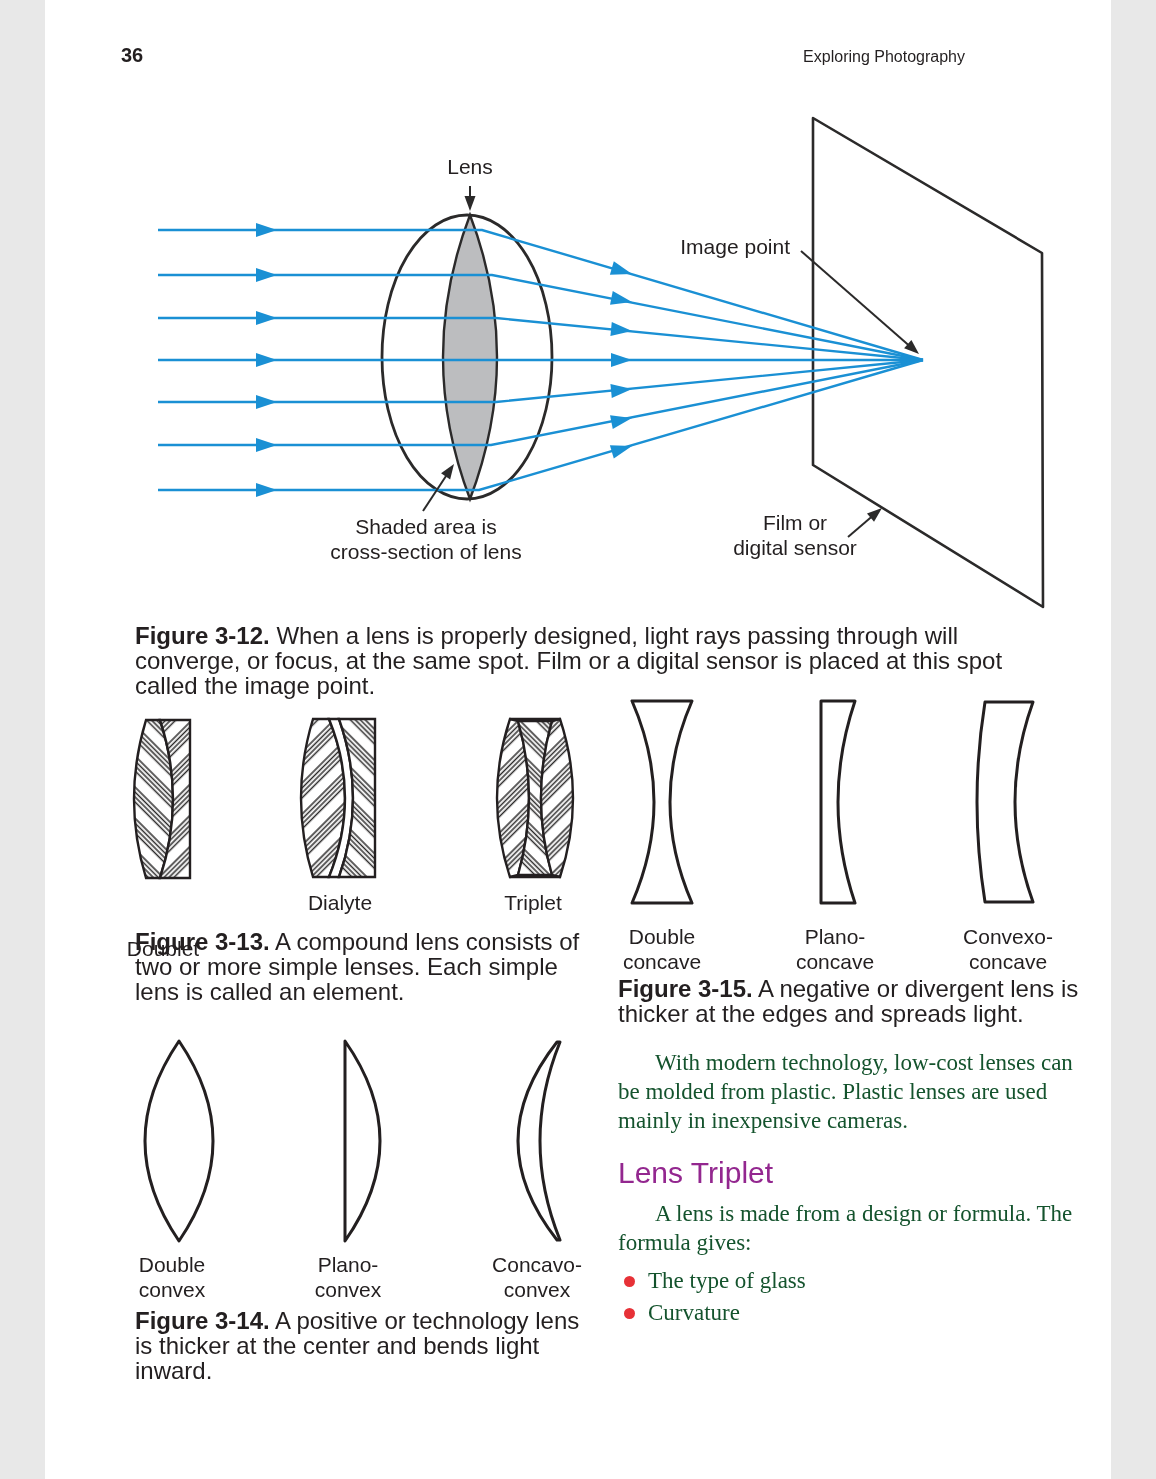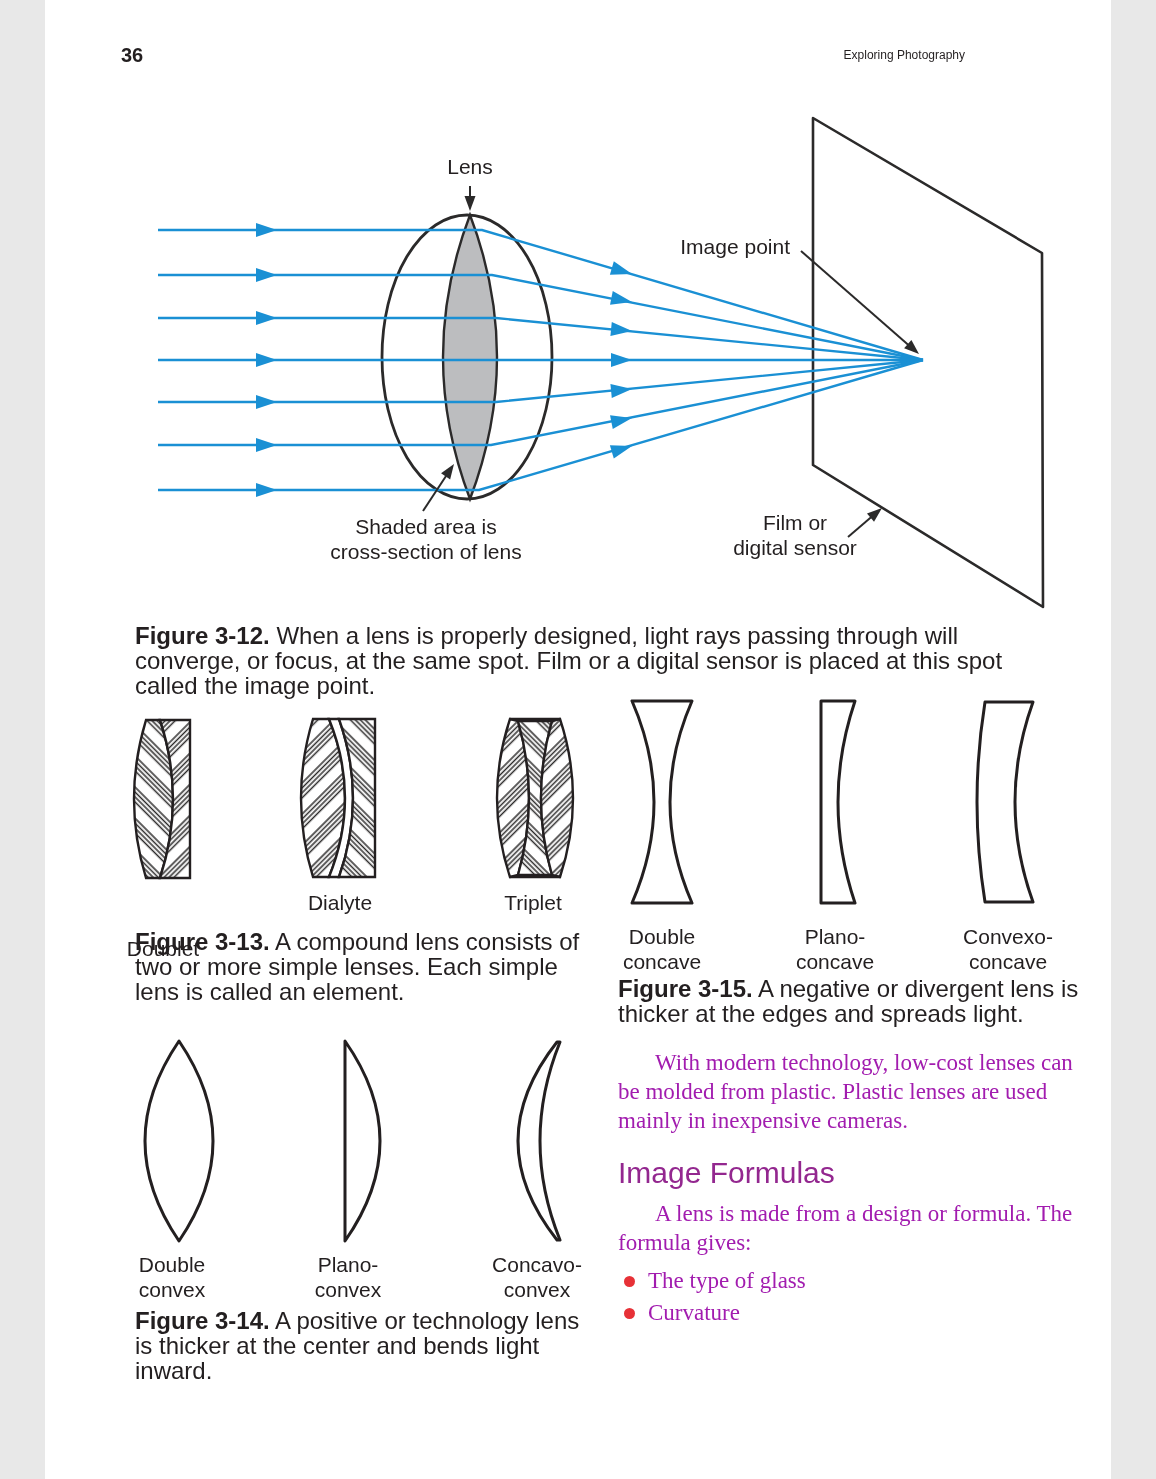--- a/index.html
+++ b/index.html
@@ -4,32 +4,32 @@
 <style>
   * { margin:0; padding:0; box-sizing:border-box; }
   html,body { background:#e8e8e8; }
   .page {
     position:relative; width:1066px; height:1479px; background:#ffffff;
     font-family:"Liberation Sans", sans-serif; color:#231f20; overflow:hidden;
     margin:0 auto;
   }
   .abs { position:absolute; }
   .pagenum { left:76px; top:44px; font-size:20px; font-weight:bold; }
-  .runhead { right:146px; top:48px; font-size:12px; }
+  .runhead { right:146px; top:48px; font-size:16px; }
 
   svg text { font-family:"Liberation Sans", sans-serif; font-size:21px; fill:#231f20; }
 
   .caption { font-size:24px; line-height:25px; color:#231f20; }
   .caption b { font-weight:bold; }
 
   .figlabel { position:absolute; transform:translateX(-50%); font-size:21px; white-space:nowrap; }
   .figlabel2 { position:absolute; transform:translateX(-50%); font-size:21px; line-height:25px; text-align:center; white-space:nowrap; }
 
   .rightcol { left:573px; top:1048px; width:456px; }
-  .serif { font-family:"Liberation Serif", "DejaVu Serif", serif; font-size:23px; line-height:29px; color:#a21caf; }
+  .serif { font-family:"Liberation Serif", "DejaVu Serif", serif; font-size:23px; line-height:29px; color:#14532d; }
   .indent { text-indent:37px; }
   .sechead { font-size:30px; line-height:34px; font-weight:normal; margin-top:21px; }
   .para2 { margin-top:9px; }
   .bullets { margin-top:9px; list-style:none; }
   .bullet-row { display:flex; align-items:flex-start; min-height:32px; }
   .dot { flex:0 0 auto; width:11px; height:11px; border-radius:50%; margin:10px 13px 0 6px; }
 </style>
 </head>
 <body>
 
@@ -182,21 +182,21 @@
     <div>Concavo-</div>
       <div>convex</div>
   </div>
 
   <div class="abs caption" style="left:90px; top:1308px; width:452px;">
     <b>Figure 3-14.</b><span> A positive or technology lens is thicker at the center and bends light inward.</span>
   </div>
 
   <div class="abs rightcol">
     <p class="serif indent">With modern technology, low-cost lenses can be molded from plastic. Plastic lenses are used mainly in inexpensive cameras.</p>
-    <h2 class="sechead" style="color:#93278f;">Image Formulas</h2>
+    <h2 class="sechead" style="color:#93278f;">Lens Triplet</h2>
     <p class="serif indent para2">A lens is made from a design or formula. The formula gives:</p>
     <ul class="bullets">
       <li class="bullet-row">
         <span class="dot" style="background:#e73137;"></span>
         <span class="serif">The type of glass</span>
       </li>
       <li class="bullet-row">
         <span class="dot" style="background:#e73137;"></span>
         <span class="serif">Curvature</span>
       </li>

